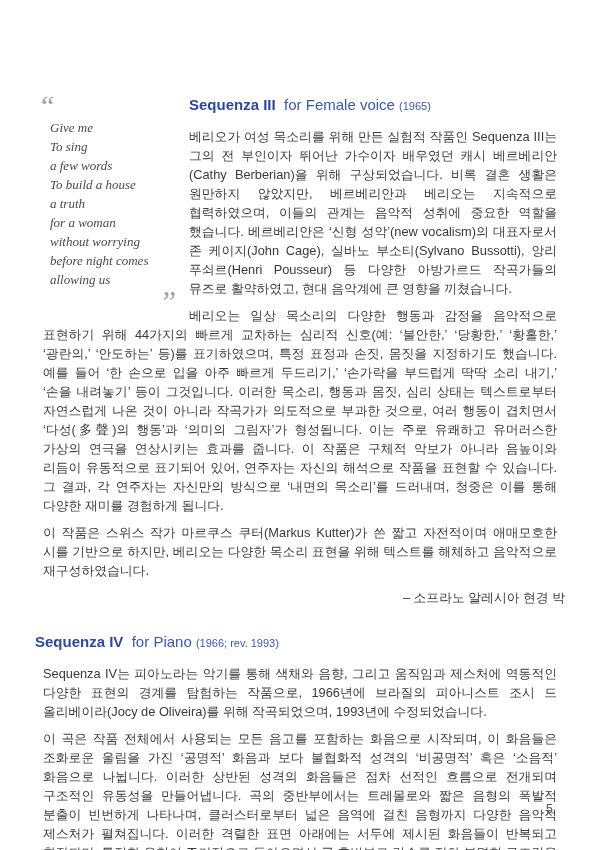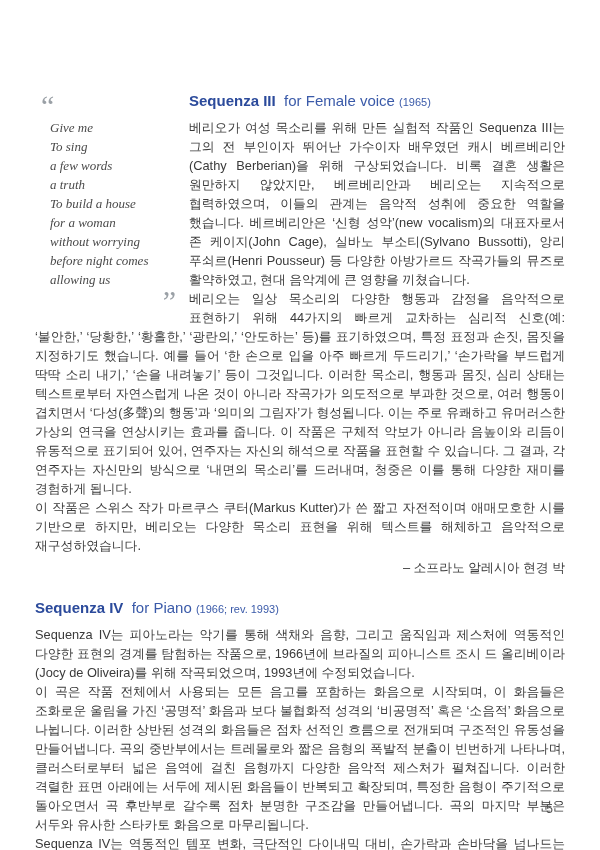--- a/index.html
+++ b/index.html
@@ -32,28 +32,28 @@
     line-height:20px;
     color:#9aa0a6;
     letter-spacing:1px;
     height:22px;
   }
   .quote-mark.close { text-align:right; margin-top:2px; }
   .quote-line { white-space:nowrap;margin-left:9px; }
   .section-heading {
     margin:0 0 7px 0;
     font-size:15px;
-    line-height:18px;
+    line-height:26px;
     font-weight:bold;
     color:#2b4a9b;
   }
   .heading-sub { font-weight:normal; color:#3a5aa9; }
   .heading-year { font-weight:normal; color:#3a5aa9; font-size:11px; }
   .body-par {
-    margin:0;
+    margin:8px;
     font-size:12.8px;
     line-height:19px;
     text-align:justify;
     color:#3a3a3a;
     word-break:keep-all;
   }
   .attribution {
     clear:right;
     text-align:right;
     font-size:12.8px;
@@ -74,22 +74,22 @@
 <body>
 
 <div class="page">
 
   <section>
     <aside class="quote-box">
       <div class="quote-mark open">“</div>
       <div class="quote-line">Give me</div>
       <div class="quote-line">To sing</div>
       <div class="quote-line">a few words</div>
+      <div class="quote-line">To build a house</div>
       <div class="quote-line">a truth</div>
-      <div class="quote-line">To build a house</div>
       <div class="quote-line">for a woman</div>
       <div class="quote-line">without worrying</div>
       <div class="quote-line">before night comes</div>
       <div class="quote-line">allowing us</div>
       <div class="quote-mark close">”</div>
     </aside>
 
     <h2 class="section-heading"><span>Sequenza III</span>&nbsp; <span class="heading-sub">for Female voice</span> <span class="heading-year">(1965)</span></h2>
 
     <p class="body-par">베리오가 여성 목소리를 위해 만든 실험적 작품인 Sequenza III는 그의 전 부인이자 뛰어난 가수이자 배우였던 캐시 베르베리안(Cathy Berberian)을 위해 구상되었습니다. 비록 결혼 생활은 원만하지 않았지만, 베르베리안과 베리오는 지속적으로 협력하였으며, 이들의 관계는 음악적 성취에 중요한 역할을 했습니다. 베르베리안은 ‘신형 성악’(new vocalism)의 대표자로서 존 케이지(John Cage), 실바노 부소티(Sylvano Bussotti), 앙리 푸쇠르(Henri Pousseur) 등 다양한 아방가르드 작곡가들의 뮤즈로 활약하였고, 현대 음악계에 큰 영향을 끼쳤습니다.</p>

